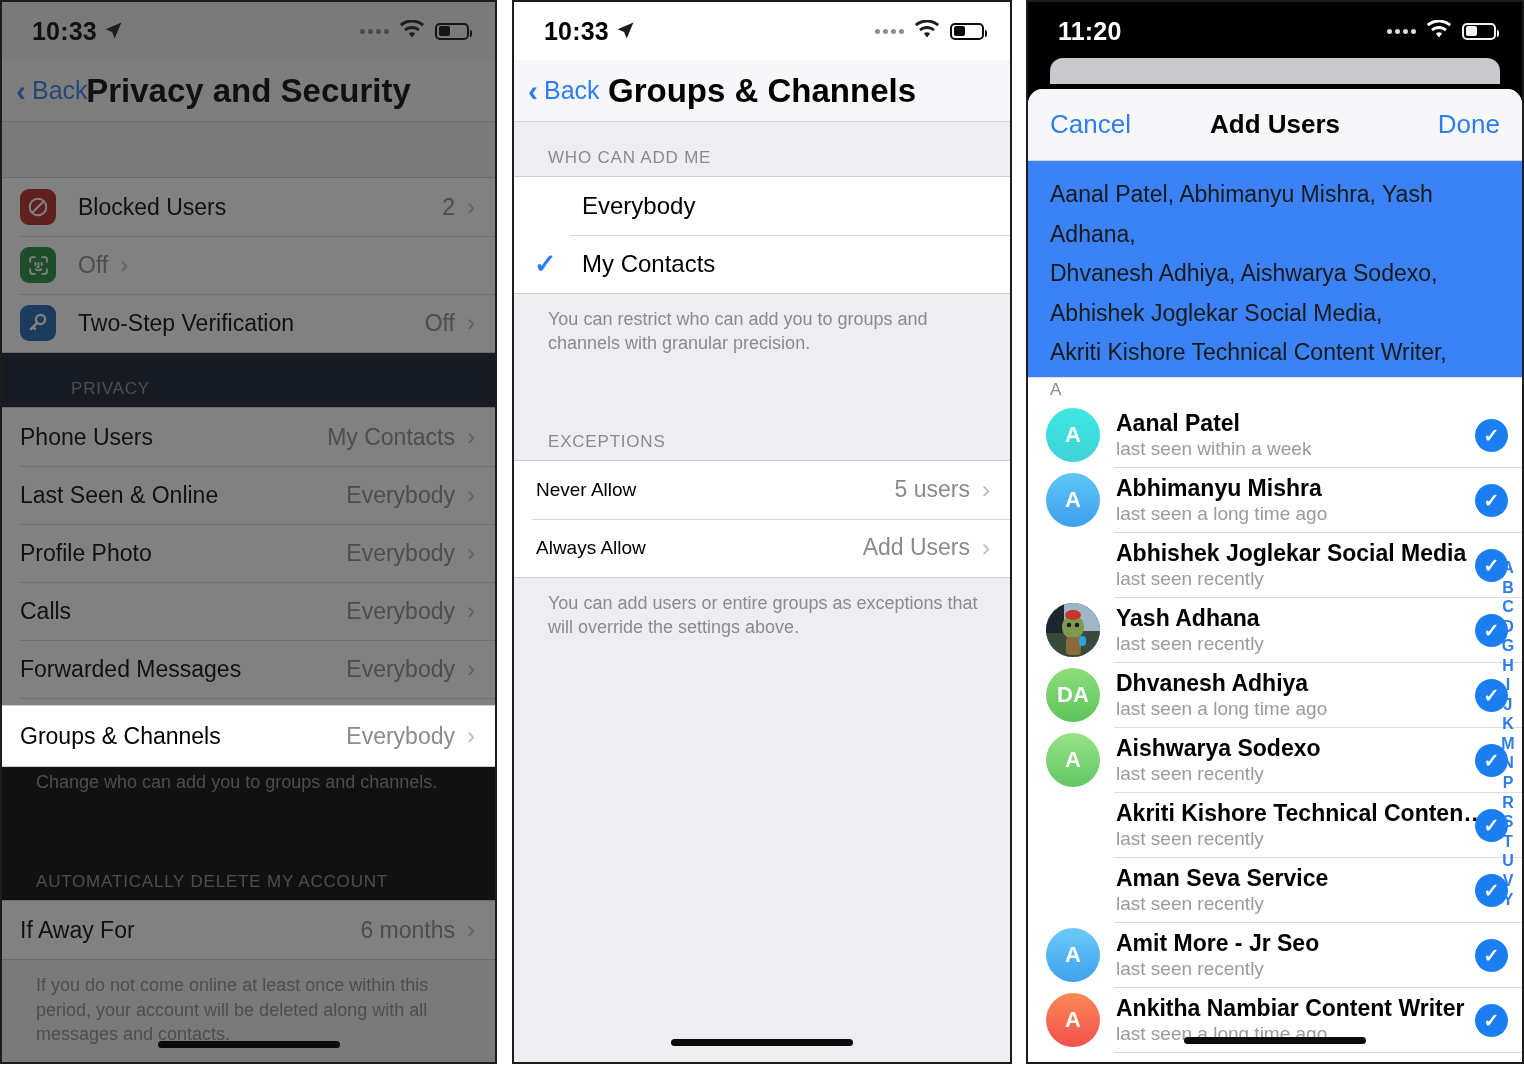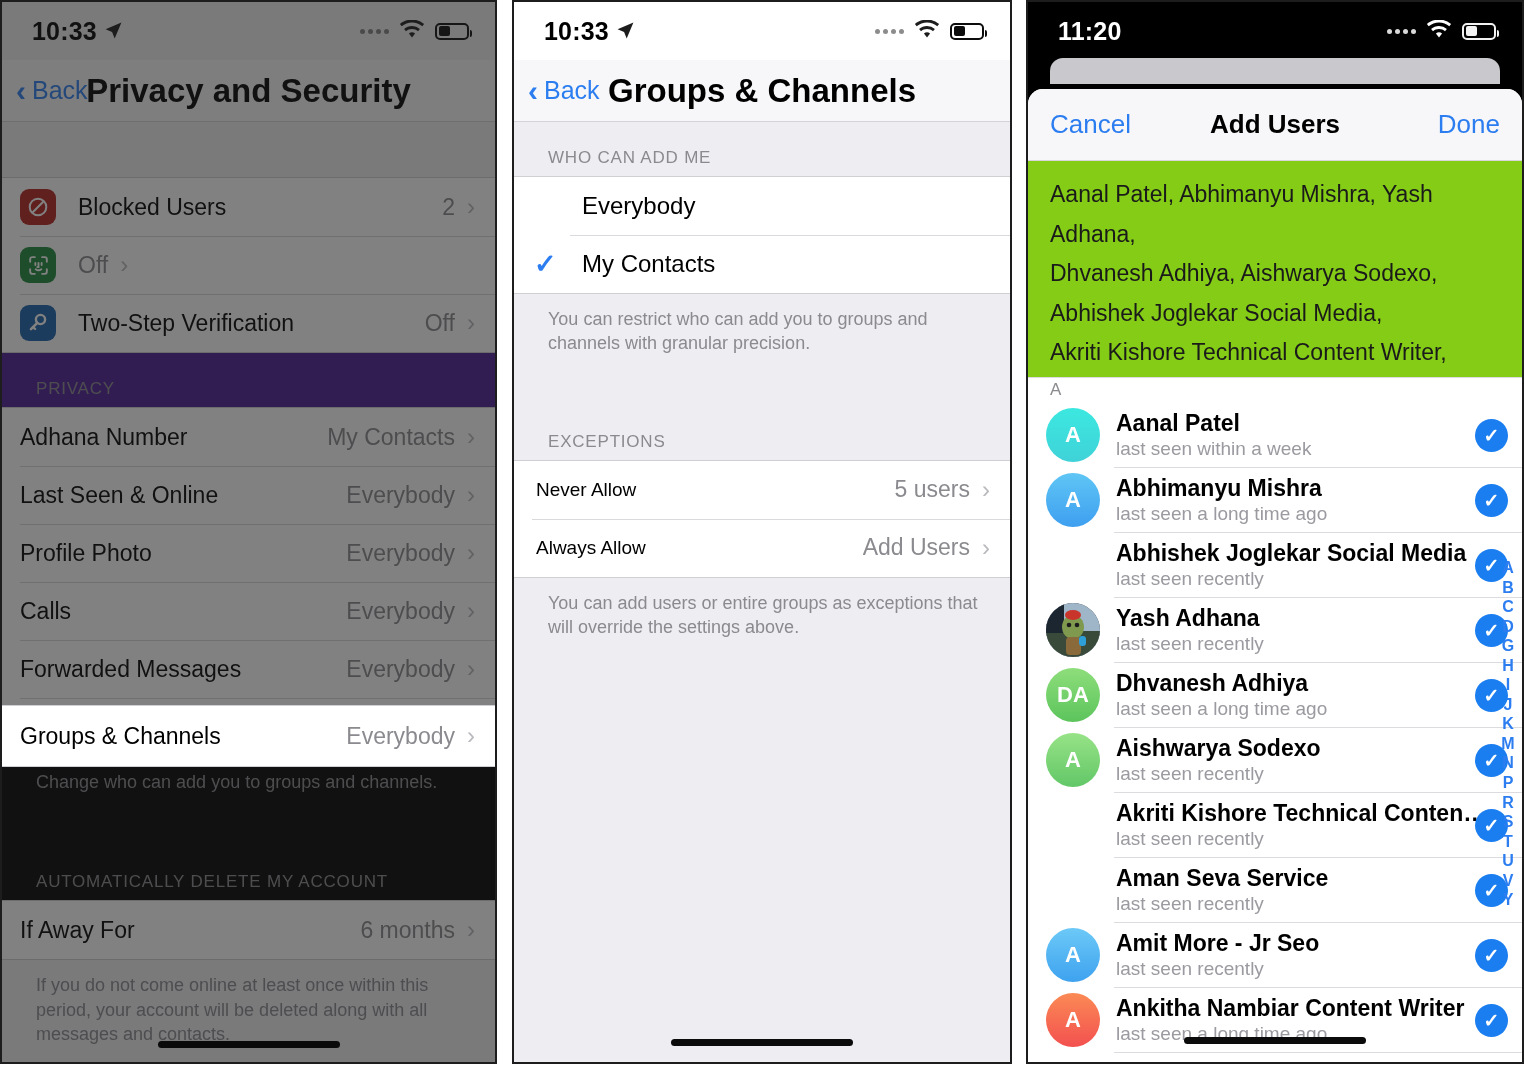--- a/index.html
+++ b/index.html
@@ -86,21 +86,21 @@
     background:#c8c8cd; border-radius: 13px 13px 0 0;
   }
   .sheet {
     position:absolute; top:72px; left:0; right:0; bottom:0;
     background:#fff; border-radius: 15px 15px 0 0; overflow:hidden;margin-top:15px;
   }
   .sheet-nav { height:72px; display:flex; align-items:center; justify-content:space-between;
     padding: 0 22px; background:#f7f7f9; position:relative; border-bottom:1px solid #d6d6db;}
   .sheet-nav .act { font-size: 26px; color:#2c7df0; cursor:pointer;}
   .sheet-title { position:absolute; left:0; right:0; text-align:center; font-size:26px; font-weight:700; color:#000; pointer-events:none;}
-  .token-area { padding: 14px 20px 4px 22px; background:#84cc16; }
+  .token-area { padding: 14px 20px 4px 22px; background:#3b82f6; }
   .token-line { font-size: 23px; color:#1a1a1a; line-height: 1.72; }
   .sec-letter { font-size:17px; color:#8a8a8f; padding: 2px 0 3px 22px; background:#fff; border-top:1px solid #dcdce0;}
 
   .contact {
     display:flex; align-items:center; height: 65px; padding: 0 14px 0 18px;
     background:#fff; position:relative; cursor:pointer;
   }
   .contact::after { content:""; position:absolute; left:86px; right:0; bottom:0; height:1px; background:#dcdce0;}
   .av { width:54px; height:54px; border-radius:50%; flex:none; margin-right:16px;
         display:flex; align-items:center; justify-content:center; color:#fff; font-size:22px; font-weight:600; overflow:hidden;}
@@ -197,27 +197,27 @@
                 <path d="M11.3 11.8 5 18.1" stroke="#fff" stroke-width="2.6" stroke-linecap="round"></path>
                 <path d="M7.1 16l2 2" stroke="#fff" stroke-width="2.4" stroke-linecap="round"></path>
               </svg>
           </span>
           <span class="row-label">Two-Step Verification</span>
           <span class="row-value">Off</span>
           <span class="row-chev">›</span>
         </div>
       </div>
 
-      <div style="background:#4c1d95;">
+      <div style="background:#0f172a;padding-left:35px;">
         <div class="group-head">PRIVACY</div>
       </div>
 
       <div class="rowgrp">
         <div class="row">
-          <span class="row-label">Adhana Number</span>
+          <span class="row-label">Phone Users</span>
           <span class="row-value">My Contacts</span>
           <span class="row-chev">›</span>
         </div>
         <div class="row">
           <span class="row-label">Last Seen &amp; Online</span>
           <span class="row-value">Everybody</span>
           <span class="row-chev">›</span>
         </div>
         <div class="row">
           <span class="row-label">Profile Photo</span>

